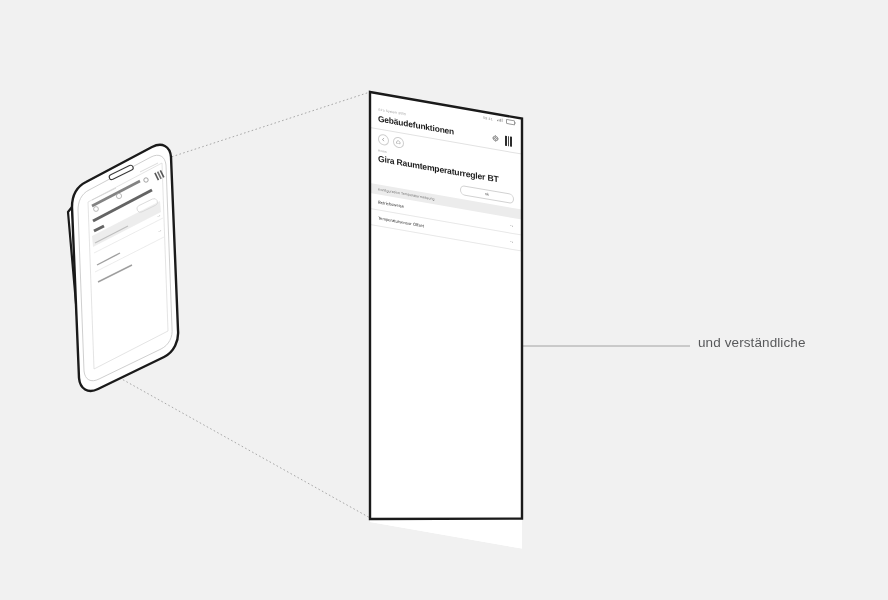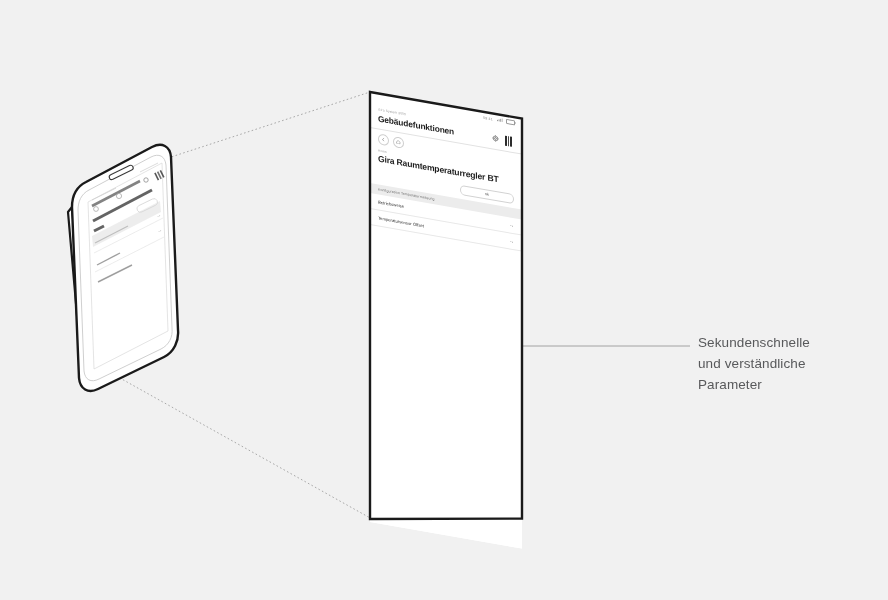--- a/index.html
+++ b/index.html
@@ -392,18 +392,16 @@
         </div>
       </div>
     </div>
   </div>
 
   <svg class="layer" viewBox="0 0 888 600">
     <path d="M370,92 L522,118.6 L522,518.6 L370,519 Z" fill="none" stroke="#1a1a1a" stroke-width="2.4" stroke-linejoin="miter"></path>
   </svg>
 
   <div class="annotation" style="color: rgb(88, 89, 91);">
-    <div>Sekundenschnelle</div>
     <div>und verständliche</div>
-    <div>Parameter</div>
   </div>
 
 </div>
 
 </body></html>

